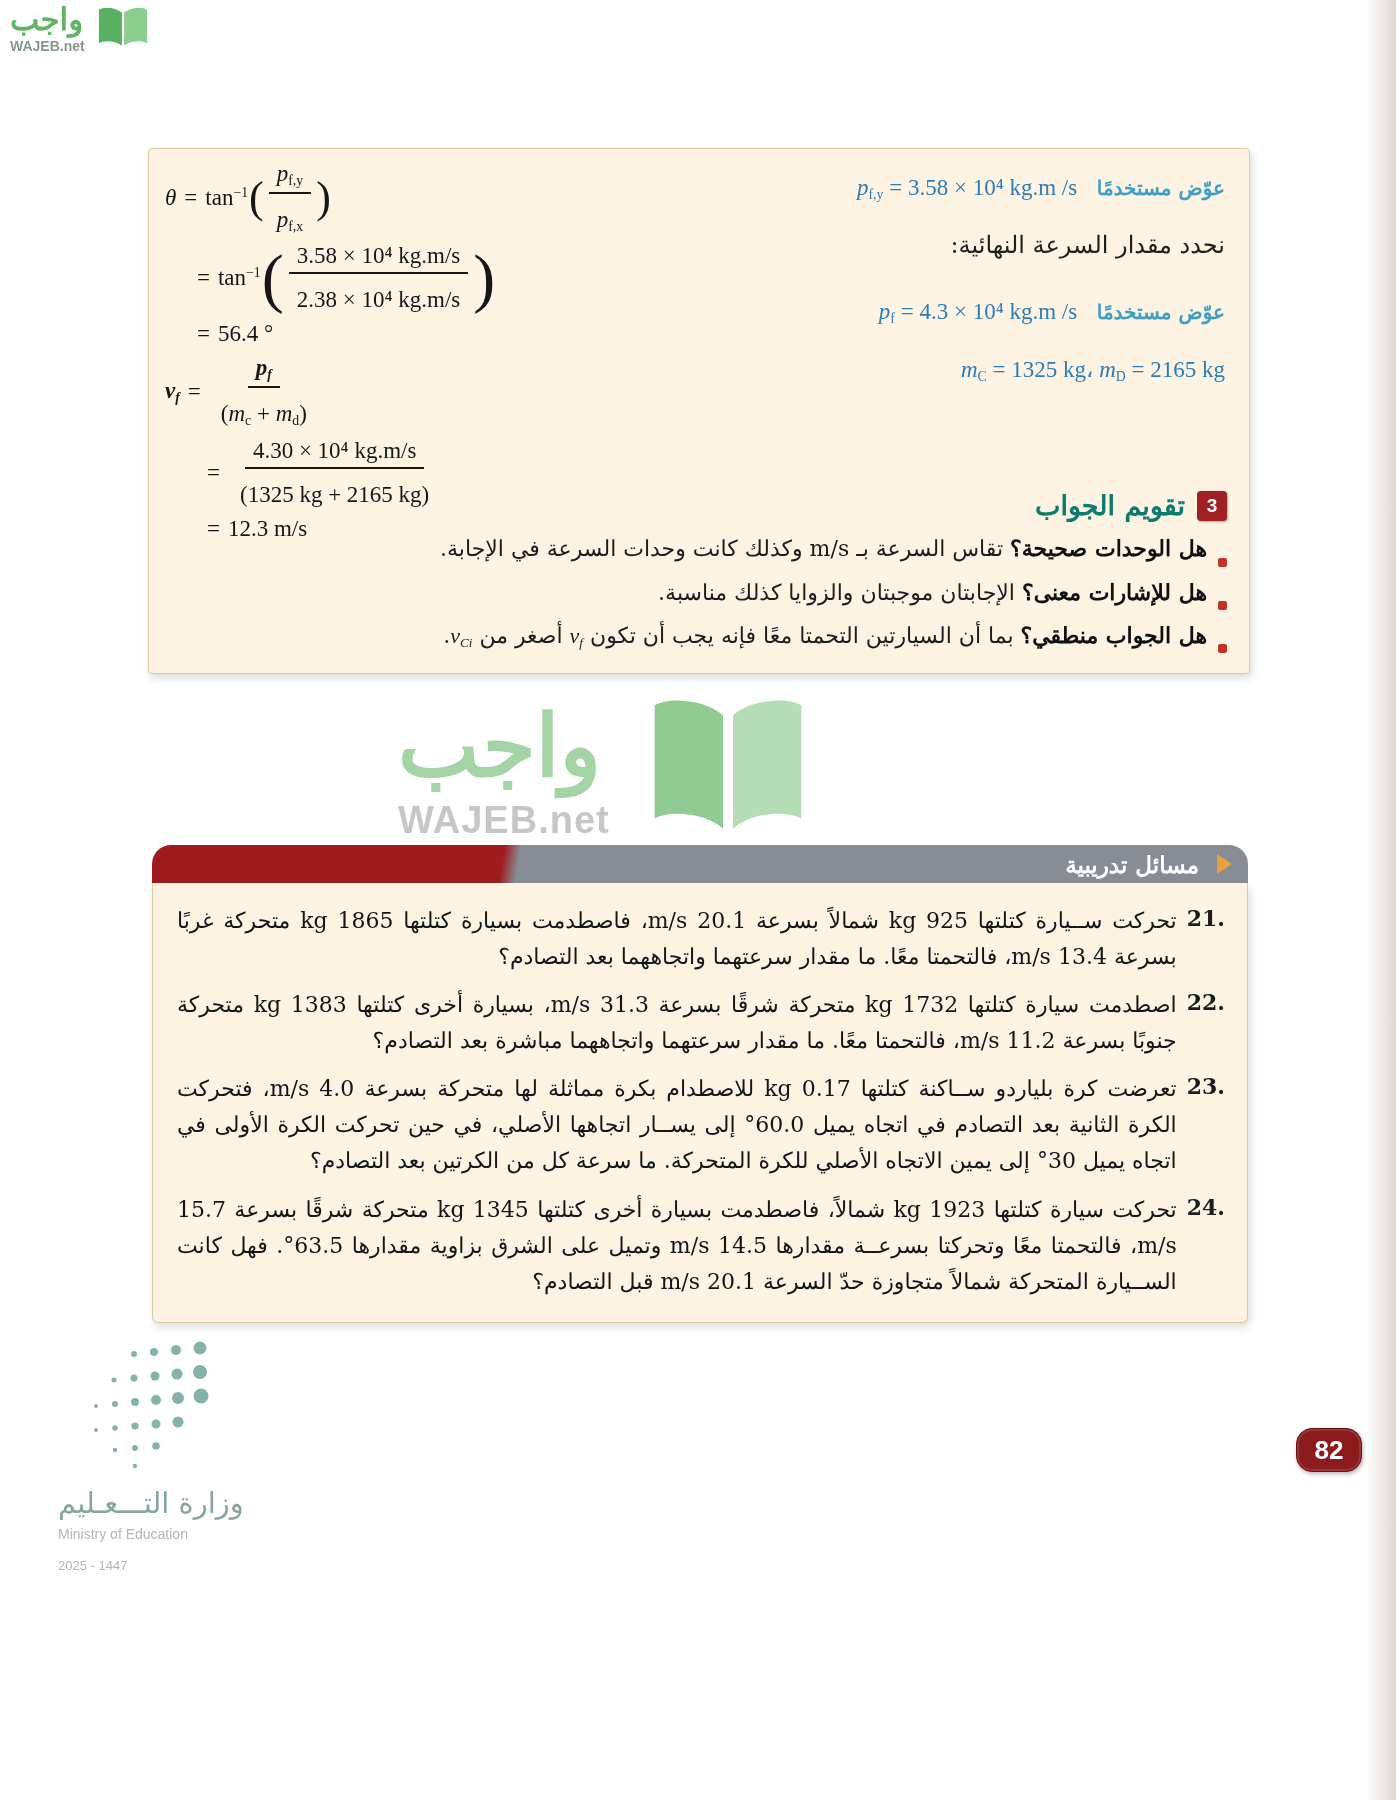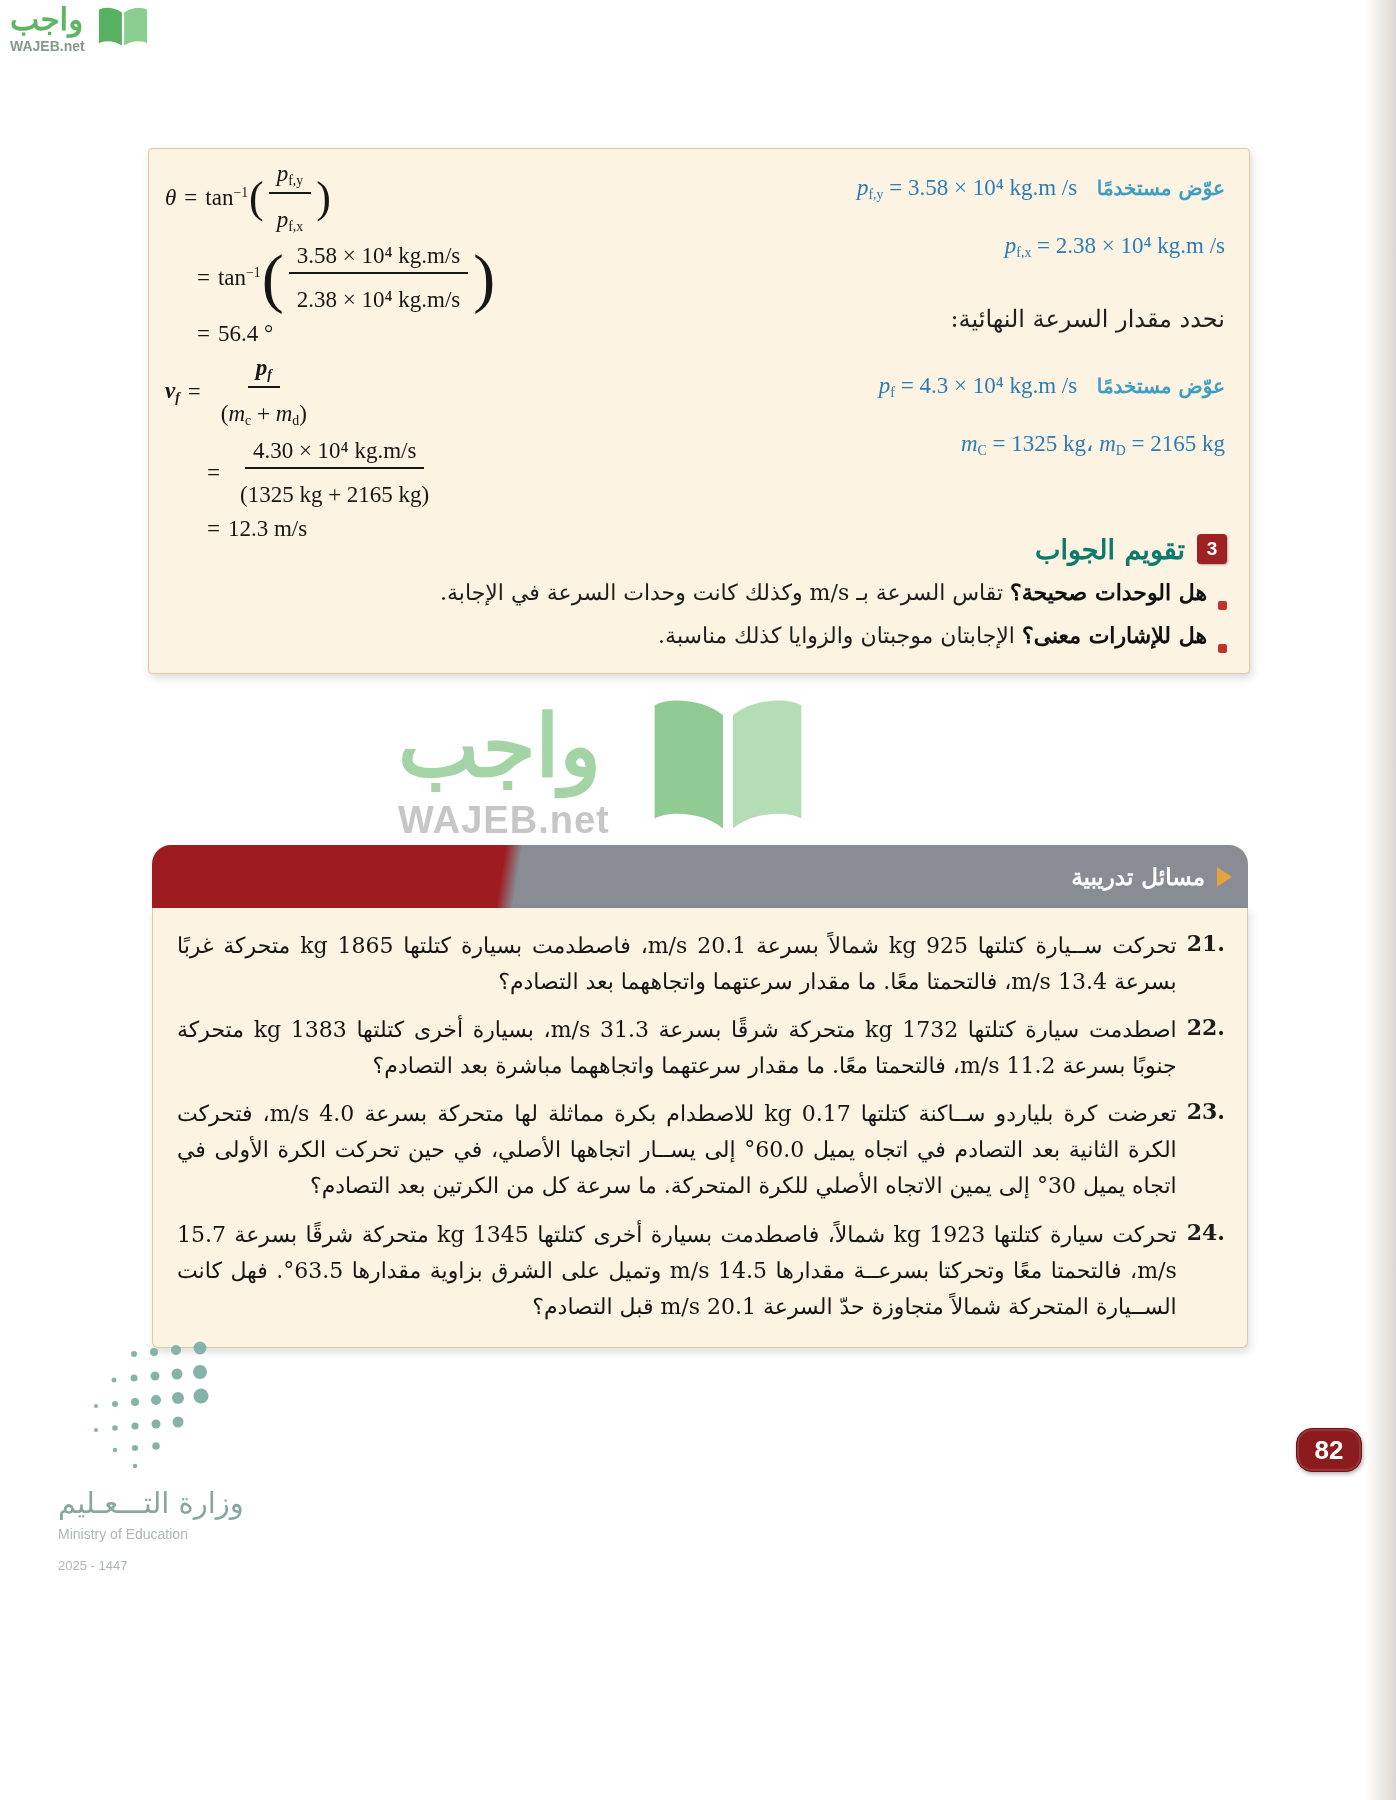--- a/index.html
+++ b/index.html
@@ -55,22 +55,22 @@
 
   
   .watermark{position:absolute;left:398px;top:692px;display:flex;align-items:center;gap:34px;
         z-index:5;opacity:0.85;}
   .wm-name{font-size:86px;font-weight:bold;color:#95cd97;line-height:1;font-family:"DejaVu Serif",serif;}
   .wm-site{font-size:38px;font-weight:bold;color:#bdbdbd;letter-spacing:1px;margin-top:10px;
         font-family:"Liberation Sans",sans-serif;}
 
   
   .problems{position:absolute;left:152px;top:845px;width:1096px;}
-  .problems-bar{height:47px;border-radius:19px 19px 0 0;direction:rtl;display:flex;align-items:center;
-        padding:8px 16px;gap:12px;
+  .problems-bar{height:38px;border-radius:19px 19px 0 0;direction:rtl;display:flex;align-items:center;
+        padding:0 16px;gap:18px;
         background:linear-gradient(99deg,#9e1c20 0%,#9e1c20 32%,#878c95 33.5%,#878c95 100%);}
   .bar-arrow{width:0;height:0;border-top:10px solid transparent;border-bottom:10px solid transparent;
         border-left:15px solid #e7a23c;flex:none;}
   .bar-title{color:#ffffff;font-weight:bold;font-size:23px;font-family:"DejaVu Serif",serif;}
   .problems-body{background:#fdf3e2;border:1px solid #ddc9a2;border-top:none;
         border-radius:0 0 6px 6px;box-shadow:2px 4px 9px rgba(0,0,0,0.14);
         padding:20px 22px 22px 24px;direction:rtl;}
   .problem{display:flex;gap:10px;margin-bottom:12px;align-items:flex-start;}
   .p-num{font-weight:bold;font-size:22px;direction:ltr;unicode-bidi:isolate;flex:none;
         font-family:"DejaVu Serif",serif;margin-top:2px;}
@@ -161,23 +161,20 @@
       </div>
     </div>
 
     <div class="ar-col">
 
       <div class="ar-line mb-b">
         <span class="sub-label">عوّض مستخدمًا</span>
         <span class="math-blue" dir="ltr"><i>p</i><sub>f,y</sub> <span>= 3.58 × 10⁴ kg.m /s</span></span>
       </div>
 
-      <div class="ar-line mb-c">
-        <span class="math-blue" dir="ltr"><i>p</i><sub>f,x</sub> <span>= 2.38 × 10⁴ kg.m /s</span></span>
-      </div>
 
       <div class="ar-line mb-d">نحدد مقدار السرعة النهائية:</div>
 
       <div class="ar-line mb-e">
         <span class="sub-label">عوّض مستخدمًا</span>
         <span class="math-blue" dir="ltr"><i>p</i><sub>f</sub> <span>= 4.3 × 10⁴ kg.m /s</span></span>
       </div>
 
       <div class="ar-line">
         <span class="math-blue" dir="ltr"><i>m</i><sub>C</sub> <span>= 1325 kg،</span> <i>m</i><sub>D</sub> <span>= 2165 kg</span></span>
@@ -199,20 +196,30 @@
       </div>
 
       <div class="bullet-row">
         <span class="bullet-dot"></span>
         <div>
           <span class="bullet-bold">هل للإشارات معنى؟</span>
           <span>الإجابتان موجبتان والزوايا كذلك مناسبة.</span>
         </div>
       </div>
 
+      <div class="bullet-row">
+        <span class="bullet-dot"></span>
+        <div>
+          <span class="bullet-bold">هل الجواب منطقي؟</span>
+          <span>بما أن السيارتين التحمتا معًا فإنه يجب أن تكون</span>
+          <span class="vmath" dir="ltr"><span>v</span><sub>f</sub></span>
+          <span>أصغر من</span>
+          <span class="vmath" dir="ltr"><span>v</span><sub>Ci</sub></span><span>.</span>
+        </div>
+      </div>
     </div>
   </div>
 
   <div class="watermark">
     <div>
       <div class="wm-name">واجب</div>
       <div class="wm-site">WAJEB.net</div>
     </div>
     <svg width="168" height="160" viewBox="0 0 100 96">
       <path d="M47 14 C36 4 14 3 6 8 L6 76 C14 71 36 72 47 82 Z" fill="#7cc27f"></path>

